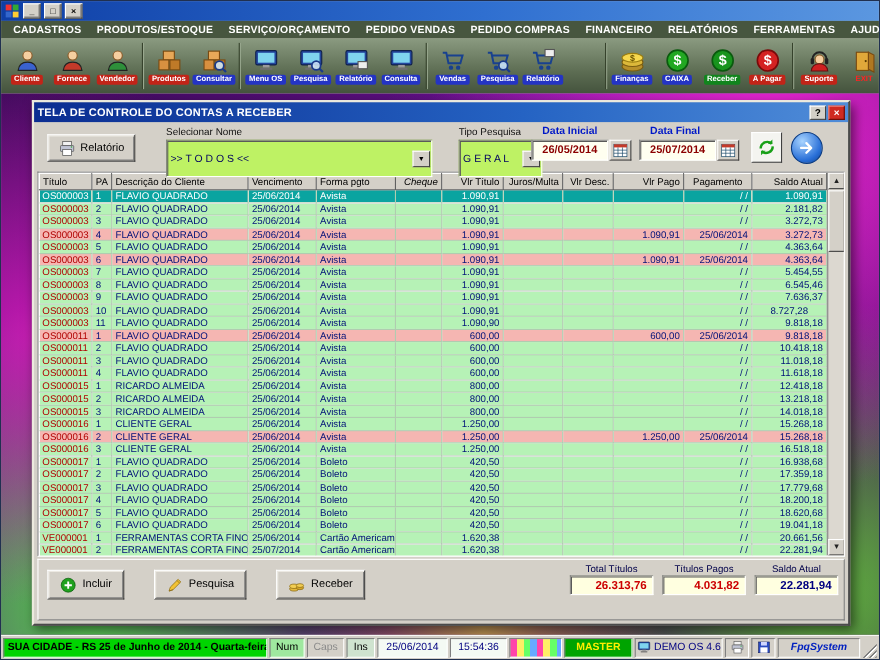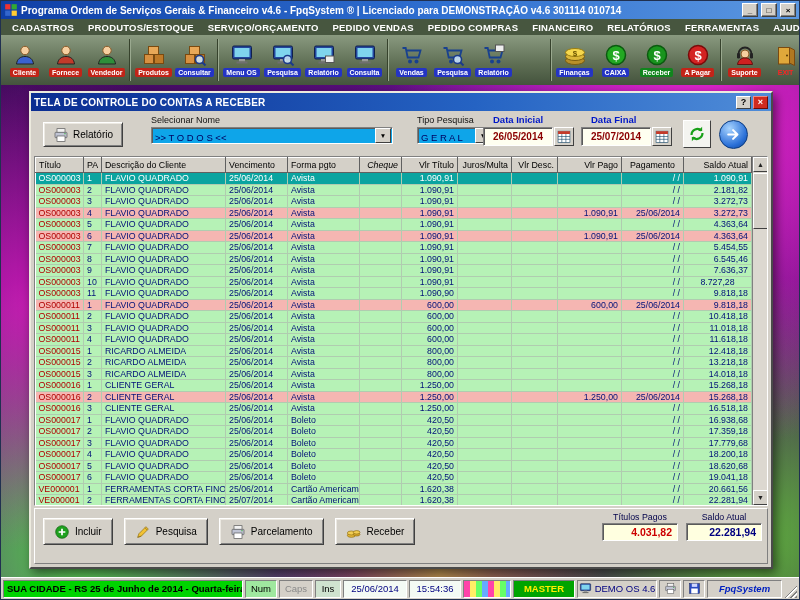--- a/index.html
+++ b/index.html
@@ -35,21 +35,21 @@
 .wtitle{height:18px;background:linear-gradient(90deg,#0b2d91,#2563c3 60%,#4f8cd8);display:flex;align-items:center;padding:0 3px;gap:2px;flex:none}
 .wtitle .t{color:#fff;font-size:10px;font-weight:bold;flex:1;letter-spacing:.2px;white-space:nowrap;overflow:hidden}
 .wbtn{width:15px;height:13px;font-size:9px;line-height:11px;text-align:center;background:#d4d0c8;border:1px solid;border-color:#fff #404040 #404040 #fff;font-weight:bold;cursor:pointer}
 .wbtn.close{background:#cf2a20;color:#fff;border-color:#f08a80 #6a0a06 #6a0a06 #f08a80}
 
 .controls{height:45px;position:relative;flex:none}
 .lbl{position:absolute;font-size:9px;color:#101010;white-space:nowrap}
 .lbl.blue{color:#0018c8;font-weight:bold;font-size:9.5px}
 .btn{display:inline-flex;align-items:center;justify-content:center;gap:4px;background:#d4d0c8;border:1px solid;border-color:#fff #404040 #404040 #fff;box-shadow:inset 1px 1px 0 #ece9e2,inset -1px -1px 0 #808080;font-size:10px;color:#000;cursor:pointer;font-family:"Liberation Sans",sans-serif}
 .report-btn{position:absolute;left:12px;top:11px;width:80px;height:25px}
-.combo{position:absolute;height:17px;background:#0ea5e9;border:1px solid;border-color:#808080 #fff #fff #808080;box-shadow:inset 1px 1px 0 #5a5a5a;display:flex;align-items:flex-end}
+.combo{position:absolute;height:34px;background:#bef264;border:1px solid;border-color:#808080 #fff #fff #808080;box-shadow:inset 1px 1px 0 #5a5a5a;display:flex;align-items:center}
 .combo .val{flex:1;font-size:9.5px;color:#000060;padding:0 3px;white-space:nowrap;overflow:hidden}
 .combo .dd{width:16px;height:15px;margin-right:1px;background:#d4d0c8;border:1px solid;border-color:#fff #404040 #404040 #fff;font-size:6.5px;display:flex;align-items:center;justify-content:center;cursor:pointer;flex:none}
 .datefield{position:absolute;height:19px;width:70px;background:#fffff0;border:1px solid;border-color:#808080 #fff #fff #808080;box-shadow:inset 1px 1px 0 #5a5a5a;display:flex;align-items:center;justify-content:center;font-size:10px;font-weight:bold;color:#8b0000;cursor:text}
 .calbtn{position:absolute;width:20px;height:19px;padding:1px;background:#d4d0c8;border:1px solid;border-color:#fff #404040 #404040 #fff;cursor:pointer}
 .iconbtn{position:absolute;width:28px;height:28px;background:#f4f4f0;border:1px solid;border-color:#fff #404040 #404040 #fff;padding:2px;cursor:pointer}
 .circlebtn{position:absolute;width:29px;height:29px;border-radius:50%;border:1px solid #0a3a80;background:radial-gradient(circle at 35% 28%,#a8d4ff,#2a70d8 65%,#0b3f90);padding:3px;cursor:pointer}
 .ib{display:inline-block;width:16px;height:16px;flex:none}
 .ib.big{width:100%;height:100%}
 
 .grid-area{flex:1;margin:0 3px;display:flex;border:1px solid;border-color:#808080 #fff #fff #808080;background:#fff;overflow:hidden}
@@ -61,21 +61,21 @@
 tr.selected{background:#0aa4a0}
 td.c0{color:#b00000}
 tr.selected td,tr.selected td.c0{color:#fff}
 
 .vscroll{width:16px;flex:none;background:#dcd8d0;border-left:1px solid #808080;display:flex;flex-direction:column}
 .sb-btn{height:15px;background:#d4d0c8;border:1px solid;border-color:#fff #404040 #404040 #fff;font-size:7px;text-align:center;line-height:13px;color:#222;cursor:pointer;flex:none}
 .sb-thumb{height:56px;margin-top:1px;background:#d4d0c8;border:1px solid;border-color:#fff #404040 #404040 #fff;cursor:grab}
 .sb-fill{flex:1}
 
 .wfooter{height:56px;margin:2px 3px 3px;border:1px solid;border-color:#fff #808080 #808080 #fff;position:relative;flex:none}
-.footer-left{position:absolute;left:8px;top:9px;display:flex;gap:11px}
+.footer-left{position:absolute;left:8px;top:9px;display:flex;gap:27px}
 .fbtn{height:27px;padding:0 10px;display:flex;align-items:center;gap:5px;background:#d4d0c8;border:1px solid;border-color:#fff #404040 #404040 #fff;box-shadow:inset 1px 1px 0 #ece9e2,inset -1px -1px 0 #808080;font-size:10px;cursor:pointer}
 .summary{position:absolute;right:5px;top:3px;display:flex;gap:8px}
 .sum{display:flex;flex-direction:column;align-items:center}
 .sum .slbl{font-size:8.8px;color:#00004a;white-space:nowrap}
 .sum .sbox{margin-top:1px;height:18px;min-width:76px;background:#ffffe0;border:1px solid;border-color:#808080 #fff #fff #808080;box-shadow:inset 1px 1px 0 #5a5a5a;display:flex;align-items:center;justify-content:flex-end;padding:0 5px;font-size:10.5px;font-weight:bold}
 
 .statusbar{height:22px;background:#d4d0c8;border-top:1px solid #fff;display:flex;gap:2px;align-items:center;padding:1px 2px;flex:none}
 .sb{height:18px;border:1px solid;border-color:#808080 #fff #fff #808080;display:flex;align-items:center;justify-content:center;font-size:9.5px;padding:0 3px;white-space:nowrap;overflow:hidden;color:#000;flex:none}
 .sb.loc{width:240px;background:#00d400;justify-content:flex-start;font-weight:bold}
 .sb.num{width:32px;background:#9fe89f}
@@ -96,21 +96,20 @@
 
 <div class="app">
 
   <div class="titlebar">
     <span class="ib" style="width:14px;height:14px"><svg xmlns="http://www.w3.org/2000/svg" viewBox="0 0 24 24" width="100%" height="100%">
           <rect x="2" y="2" width="9" height="9" fill="#e33"></rect>
           <rect x="13" y="2" width="9" height="9" fill="#3a3"></rect>
           <rect x="2" y="13" width="9" height="9" fill="#36c"></rect>
           <rect x="13" y="13" width="9" height="9" fill="#fc3"></rect>
         </svg></span>
-    <span class="t">Programa Ordem de Serviços Gerais &amp; Financeiro v4.6 - FpqSystem ® | Licenciado para  DEMONSTRAÇÃO v4.6 301114 010714</span>
     <button class="win-btn">_</button>
     <button class="win-btn">□</button>
     <button class="win-btn">×</button>
   </div>
 
   <div class="menubar" id="menubar">
       <span class="menu-item">CADASTROS</span>
       <span class="menu-item">PRODUTOS/ESTOQUE</span>
       <span class="menu-item">SERVIÇO/ORÇAMENTO</span>
       <span class="menu-item">PEDIDO VENDAS</span>
@@ -799,38 +798,33 @@
             <button class="fbtn">
               <span class="ib"><svg xmlns="http://www.w3.org/2000/svg" viewBox="0 0 24 24" width="100%" height="100%">
                   <path d="M4 20l1.8-5.4L16.4 4l3.6 3.6L9.4 18.2z" fill="#f2c233" stroke="#8a6a10"></path>
                   <path d="M4 20l5.4-1.8" stroke="#8a6a10"></path>
                   <path d="M14.8 5.6l3.6 3.6" stroke="#8a6a10"></path>
                 </svg></span>
               <span>Pesquisa</span>
             </button>
             <button class="fbtn">
               <span class="ib"><svg xmlns="http://www.w3.org/2000/svg" viewBox="0 0 24 24" width="100%" height="100%">
-                  <rect x="6" y="2.5" width="12" height="5.5" fill="#f2f2f2" stroke="#555"></rect>
-                  <rect x="3" y="8" width="18" height="8" rx="1" fill="#c0c4d4" stroke="#555"></rect>
-                  <rect x="6" y="13.5" width="12" height="8" fill="#fff" stroke="#555"></rect>
-                  <circle cx="18" cy="10" r="1" fill="#3a3"></circle>
-                </svg></span>
-              <span>Parcelamento</span>
-            </button>
-            <button class="fbtn">
-              <span class="ib"><svg xmlns="http://www.w3.org/2000/svg" viewBox="0 0 24 24" width="100%" height="100%">
                   <ellipse cx="8" cy="17" rx="6" ry="3" fill="#e6b93a" stroke="#8a6a10"></ellipse>
                   <ellipse cx="8" cy="13.5" rx="6" ry="3" fill="#f2cd52" stroke="#8a6a10"></ellipse>
                   <ellipse cx="16" cy="15.5" rx="5" ry="2.6" fill="#d9a92a" stroke="#8a6a10"></ellipse>
                   <ellipse cx="16" cy="12.5" rx="5" ry="2.6" fill="#f2cd52" stroke="#8a6a10"></ellipse>
                 </svg></span>
               <span>Receber</span>
             </button>
           </div>
         <div class="summary" id="summary">
+            <div class="sum">
+              <span class="slbl">Total Títulos</span>
+              <div class="sbox" style="color: rgb(204, 0, 0);">26.313,76</div>
+            </div>
             <div class="sum">
               <span class="slbl">Títulos Pagos</span>
               <div class="sbox" style="color: rgb(204, 0, 0);">4.031,82</div>
             </div>
             <div class="sum">
               <span class="slbl">Saldo Atual</span>
               <div class="sbox" style="color: rgb(0, 0, 128);">22.281,94</div>
             </div>
           </div>
       </div>

